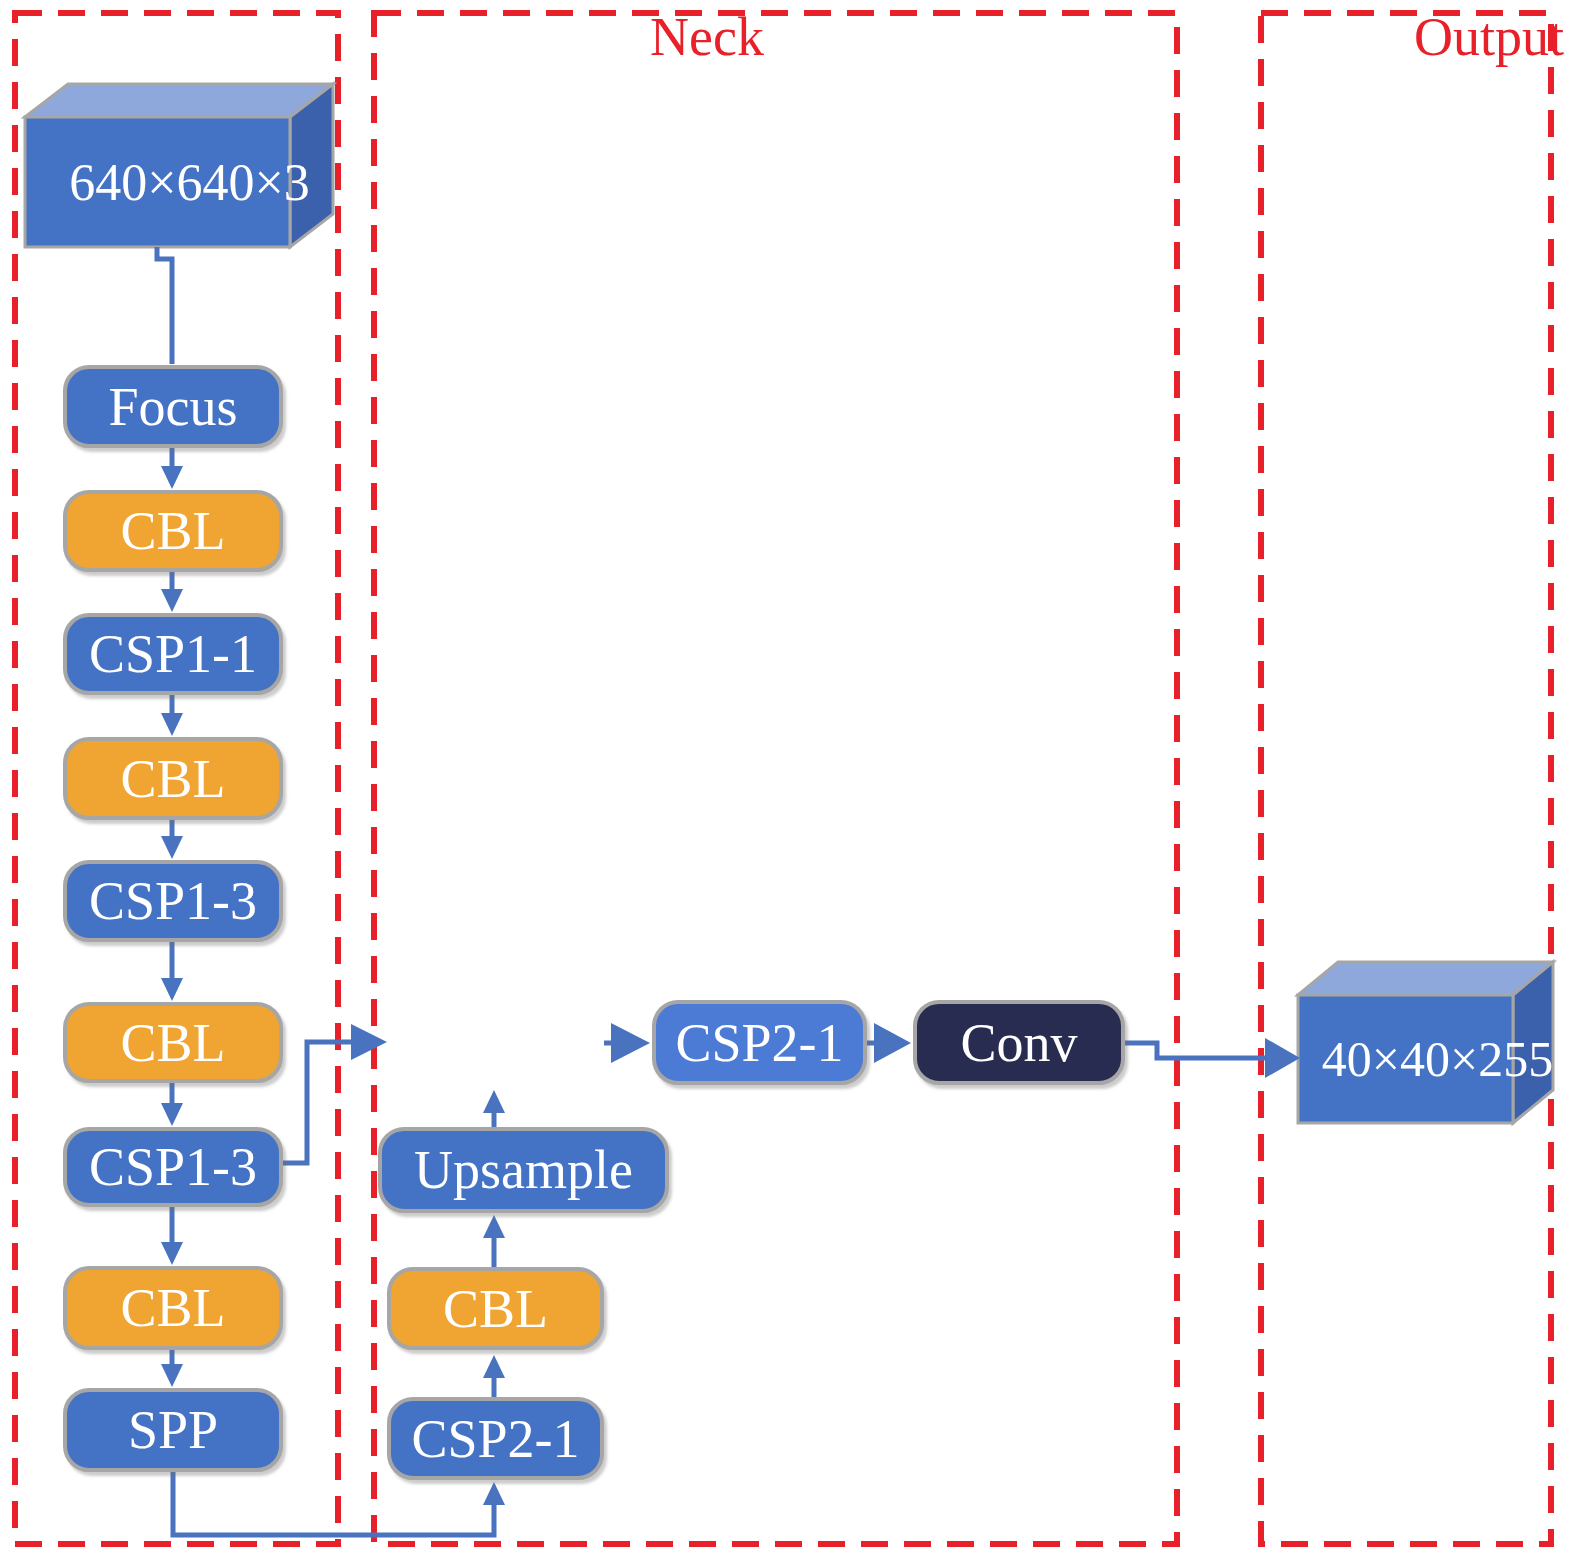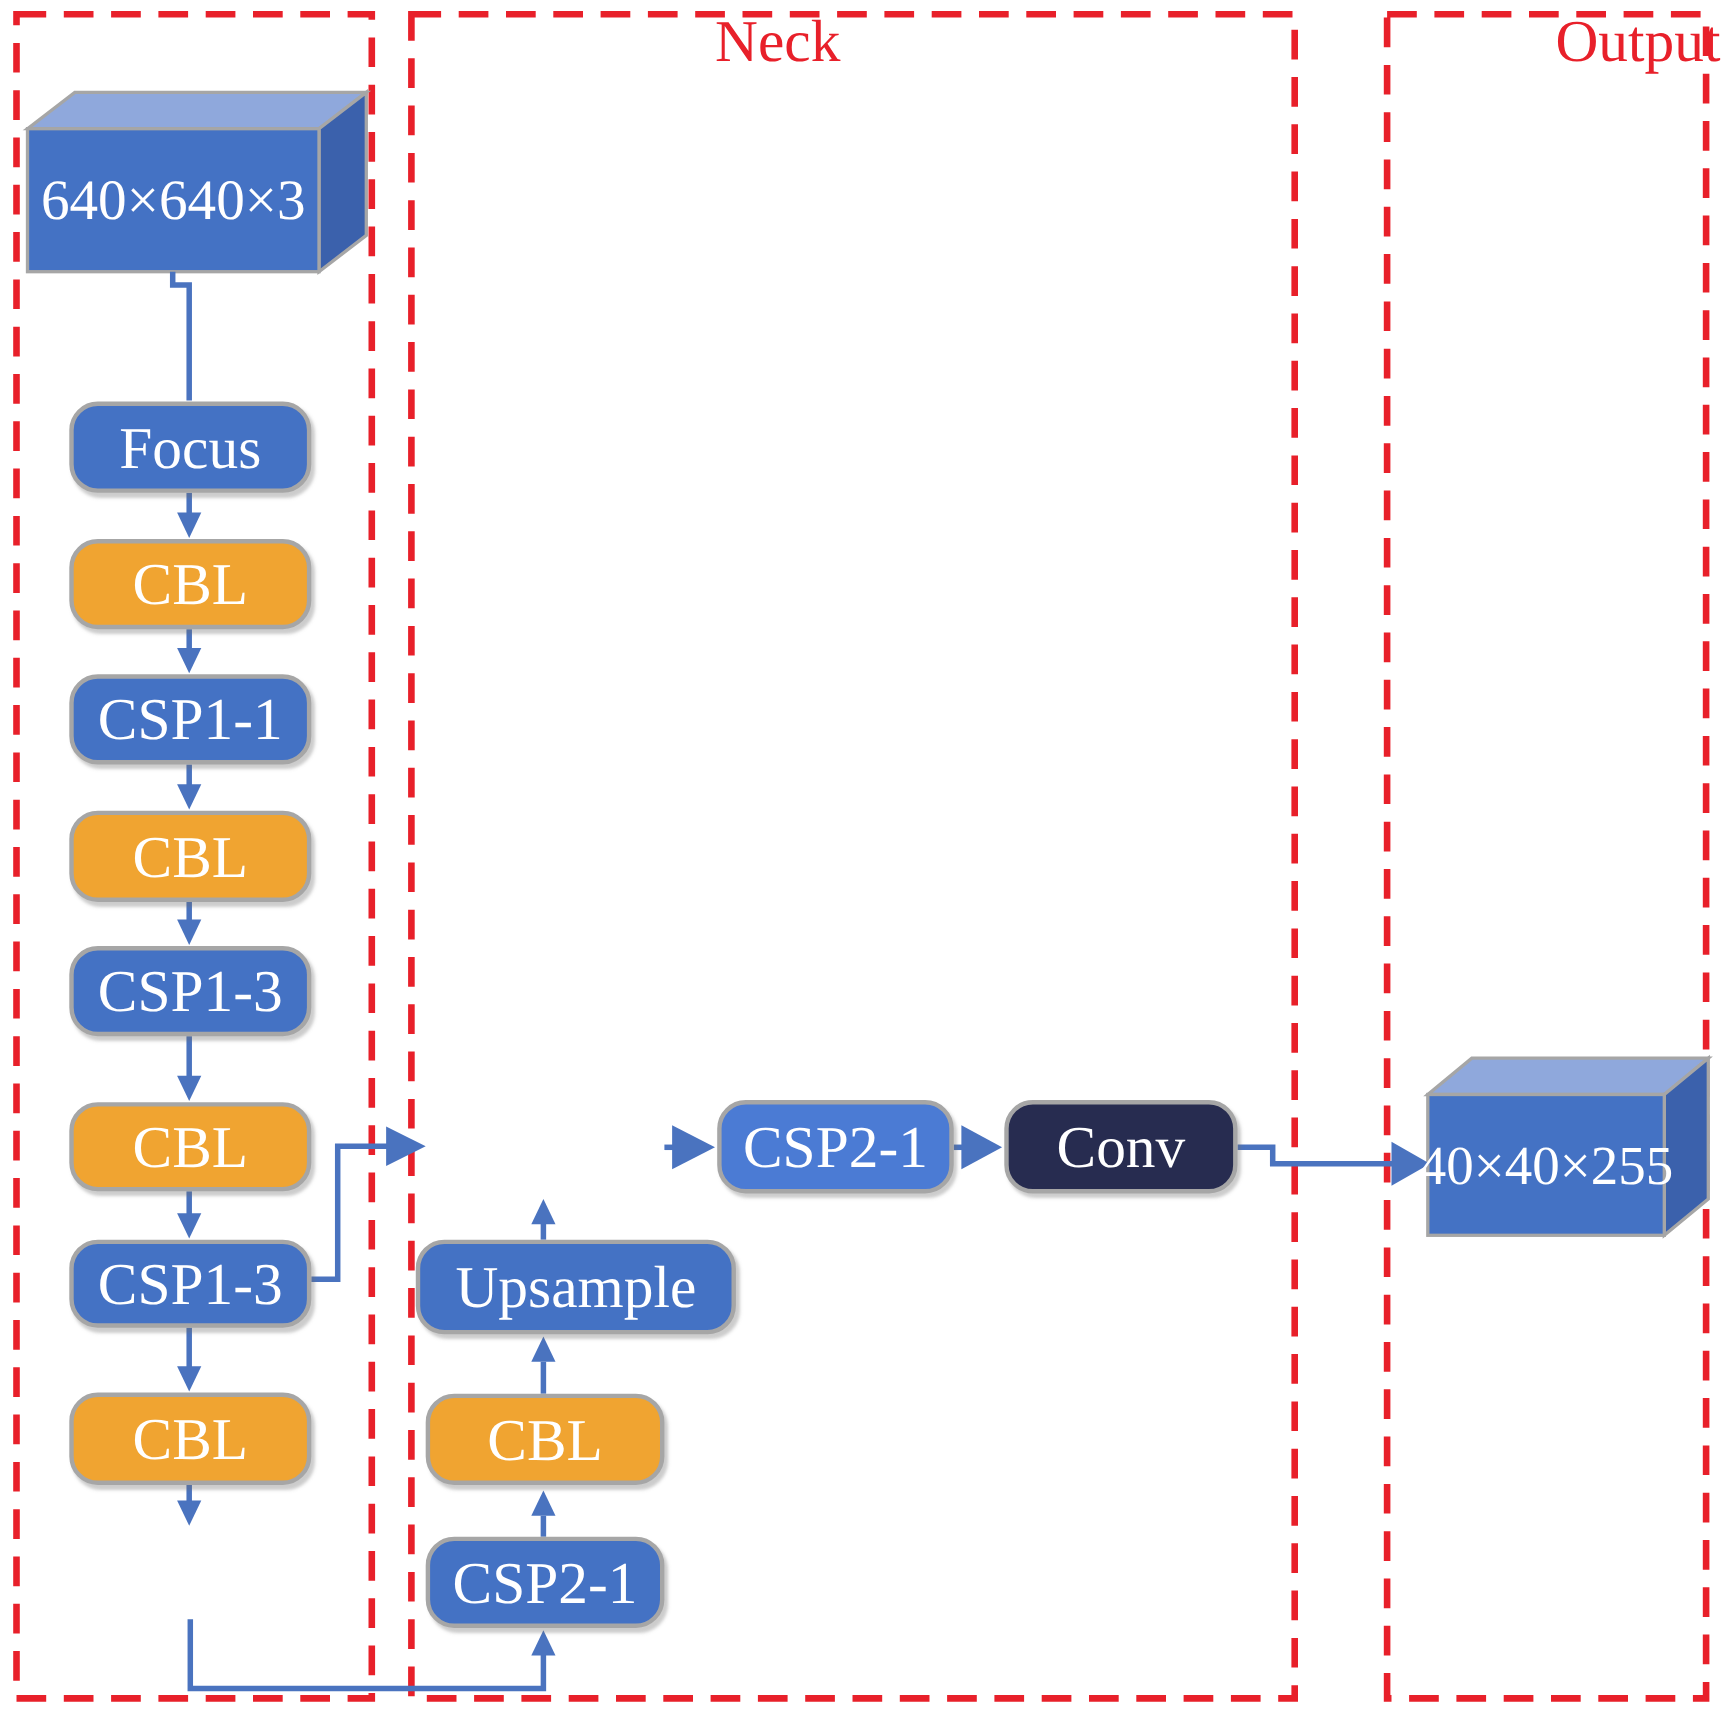--- a/index.html
+++ b/index.html
@@ -48,20 +48,21 @@
   .node.orange     { background: #f0a431; }
   .node.green      { background: #67a551; }
   .node.navy       { background: #272c50; }
   .tensor-label {
     position: absolute;
     display: flex;
     align-items: center;
     justify-content: center;
     color: #ffffff;
     white-space: nowrap;
+    margin-left: 32px;
   }
   .tensor-label.input  { font-size: 52px; }
   .tensor-label.output { font-size: 50px; }
   .connector { stroke: #4a73bf; stroke-width: 5; fill: none; }
   .arrowhead { fill: #4a73bf; stroke: none; }
   .tensor-face { fill: #4472c4; stroke: #a6a6a6; stroke-width: 3; }
   .tensor-top  { fill: #8fa8dc; stroke: #a6a6a6; stroke-width: 3; }
   .tensor-side { fill: #3b61ac; stroke: #a6a6a6; stroke-width: 3; }
 </style>
 </head>
@@ -148,20 +149,21 @@
   <div class="tensor-label output" style="left:1283px; top:995px; width:245px; height:128px;">40×40×255</div>
 
   <div class="node blue" style="left:63px; top:365px;  width:220px; height:83px;">Focus</div>
   <div class="node orange" style="left:63px; top:490px;  width:220px; height:82px;">CBL</div>
   <div class="node blue" style="left:63px; top:613px;  width:220px; height:82px;">CSP1-1</div>
   <div class="node orange" style="left:63px; top:737px;  width:220px; height:83px;">CBL</div>
   <div class="node blue" style="left:63px; top:860px;  width:220px; height:82px;">CSP1-3</div>
   <div class="node orange" style="left:63px; top:1002px; width:220px; height:81px;">CBL</div>
   <div class="node blue" style="left:63px; top:1127px; width:220px; height:80px;">CSP1-3</div>
   <div class="node orange" style="left:63px; top:1266px; width:220px; height:84px;">CBL</div>
+  <div class="node blue" style="left:63px; top:1388px; width:220px; height:84px;">SPP</div>
 
   <div class="node blue" style="left:378px; top:1127px; width:291px; height:86px;">Upsample</div>
   <div class="node orange" style="left:387px; top:1267px; width:217px; height:83px;">CBL</div>
   <div class="node blue" style="left:387px; top:1397px; width:217px; height:83px;">CSP2-1</div>
   <div class="node blue-light" style="left:652px; top:1000px; width:215px; height:85px;">CSP2-1</div>
   <div class="node navy" style="left:913px; top:1000px; width:212px; height:85px;">Conv</div>
 
 </div>
 
 </body></html>

